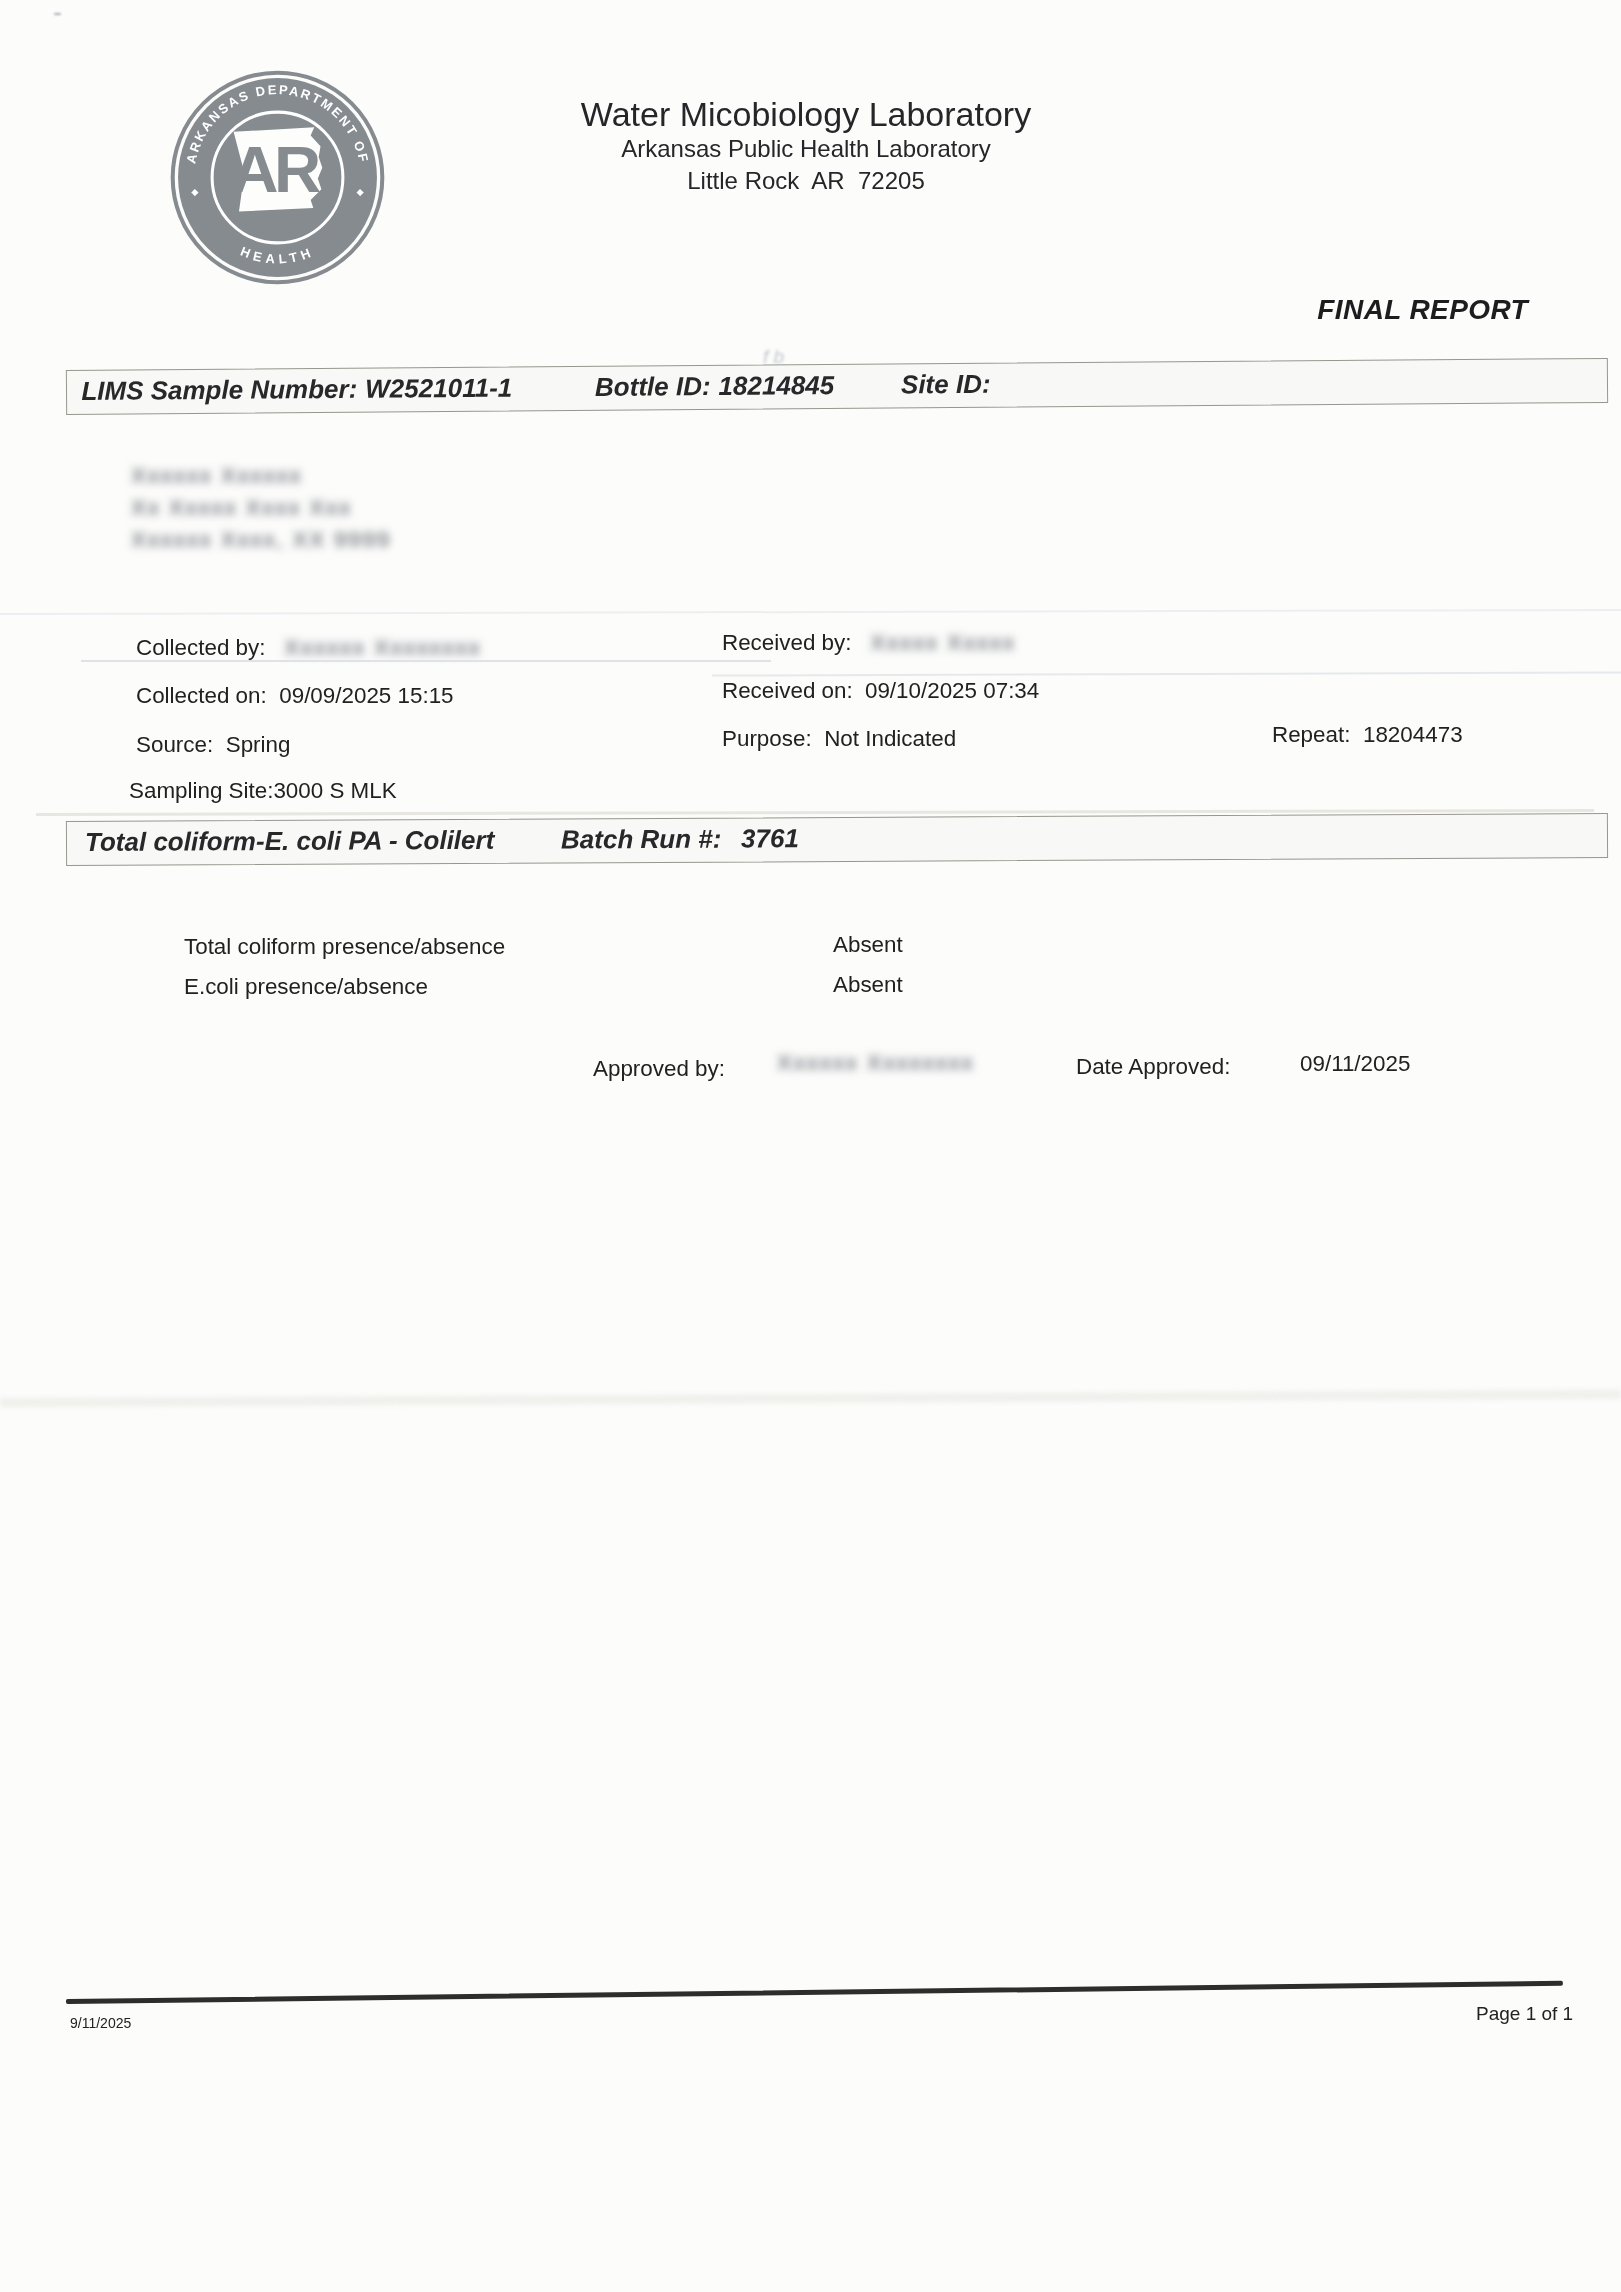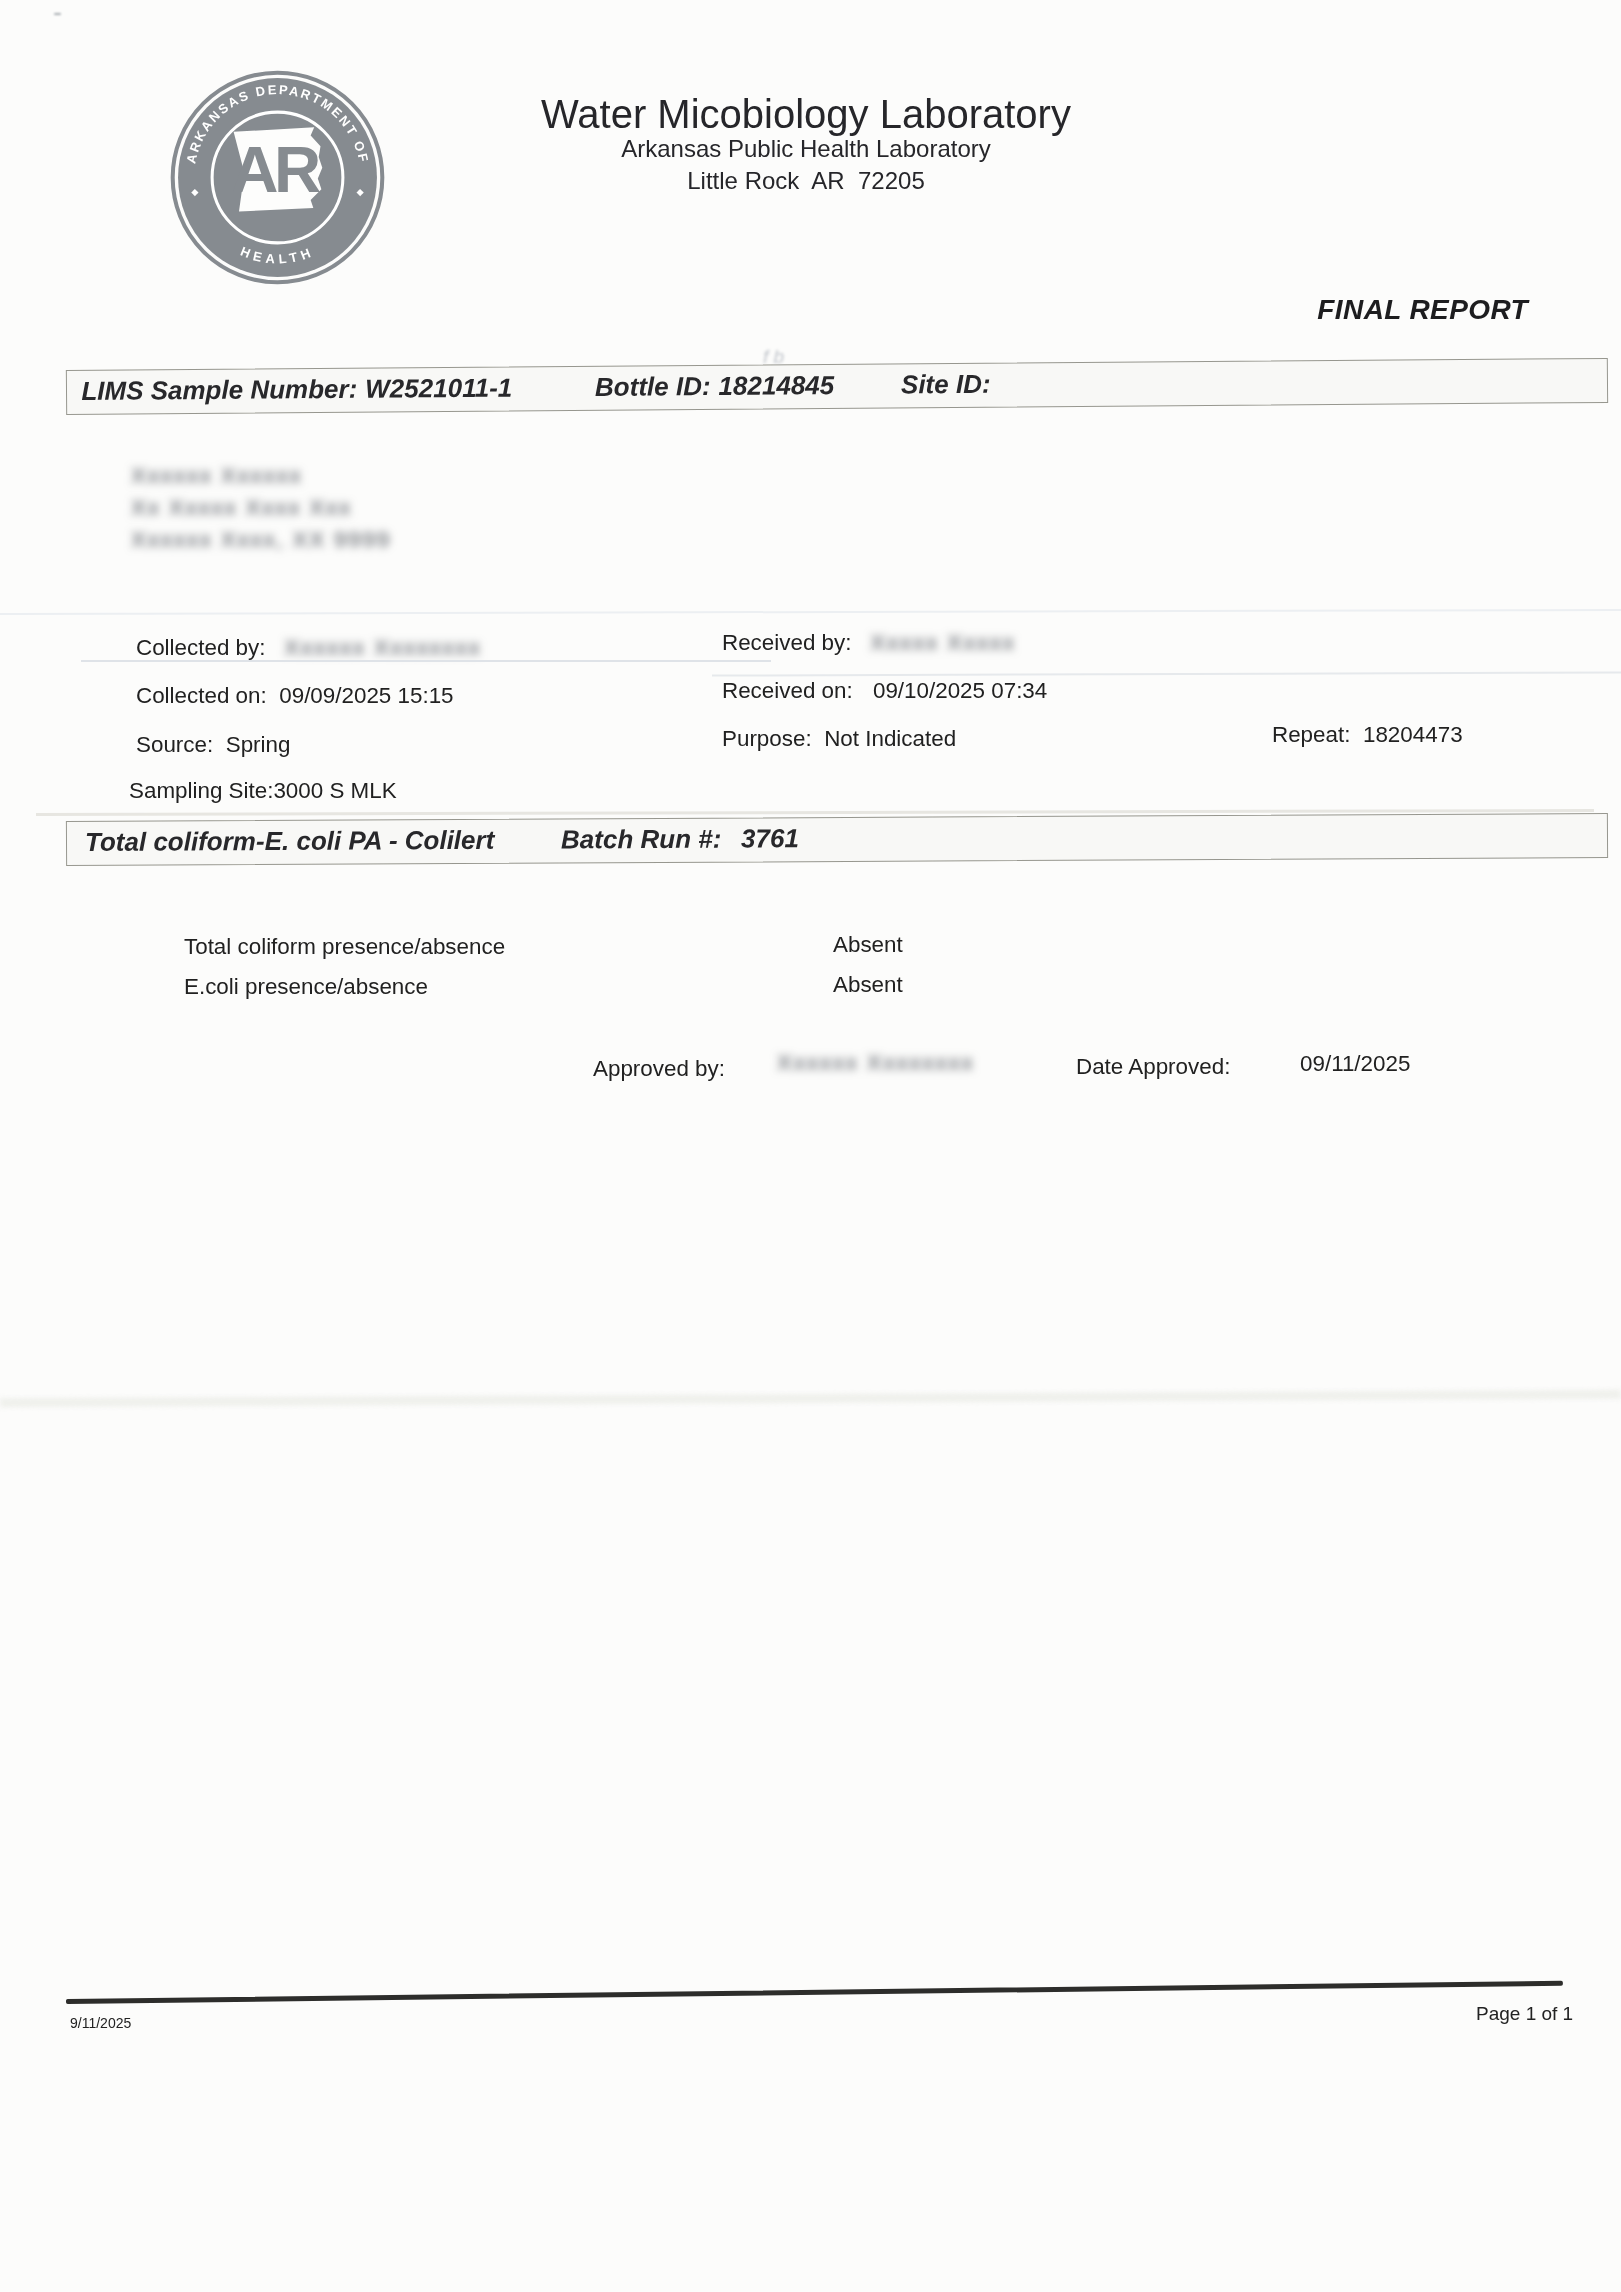--- a/index.html
+++ b/index.html
@@ -5,21 +5,21 @@
   html,body{margin:0;padding:0;background:#fcfcfb;}
   #page{
     position:relative;width:1621px;height:2293px;margin:0 auto;
     background:#fcfcfb;overflow:hidden;
     font-family:"Liberation Sans","DejaVu Sans",sans-serif;color:#212121;
   }
   .abs{position:absolute;}
   
   #seal{left:170px;top:70px;width:215px;height:215px;}
   #letterhead{left:448px;top:95px;width:716px;text-align:center;color:#26262a;}
-  .lh-1{font-size:40px;line-height:38px;}
+  .lh-1{font-size:34px;line-height:38px;}
   .lh-n{font-size:24px;line-height:32px;}
   .pre{white-space:pre;}
   #final-report{right:93px;top:294px;font-size:28px;font-weight:bold;font-style:italic;color:#1d1d1f;letter-spacing:0.4px;}
   
   .bar{
     left:66px;width:1542px;height:45px;background:#f8f8f6;
     border:1.8px solid #97978f;box-sizing:border-box;
     font-size:26px;font-weight:bold;font-style:italic;color:#28282b;
     line-height:41px;
   }
@@ -105,21 +105,21 @@
   <div class="abs txt" style="left:129px;top:777px;">
     <span>Sampling Site:</span><span>3000 S MLK</span>
   </div>
 
   <div class="abs txt" style="left:722px;top:629px;text-align:center;">
     <span>Received by:</span>
     <span class="redact" style="margin-left:12.5px;">Xxxxx Xxxxx</span>
   </div>
   <div class="abs txt" style="left:722px;top:677px;">
     <span>Received on:</span>
-    <span style="margin-left:14px;">09/10/2025 07:34</span>
+    <span style="margin-left:6px;">09/10/2025 07:34</span>
   </div>
   <div class="abs txt" style="left:722px;top:725px;">
     <span>Purpose:</span>
     <span style="margin-left:6.3px;">Not Indicated</span>
   </div>
   <div class="abs txt" style="left:1272px;top:721px;">
     <span>Repeat:</span>
     <span style="margin-left:6.3px;text-align:right;">18204473</span>
   </div>
 

